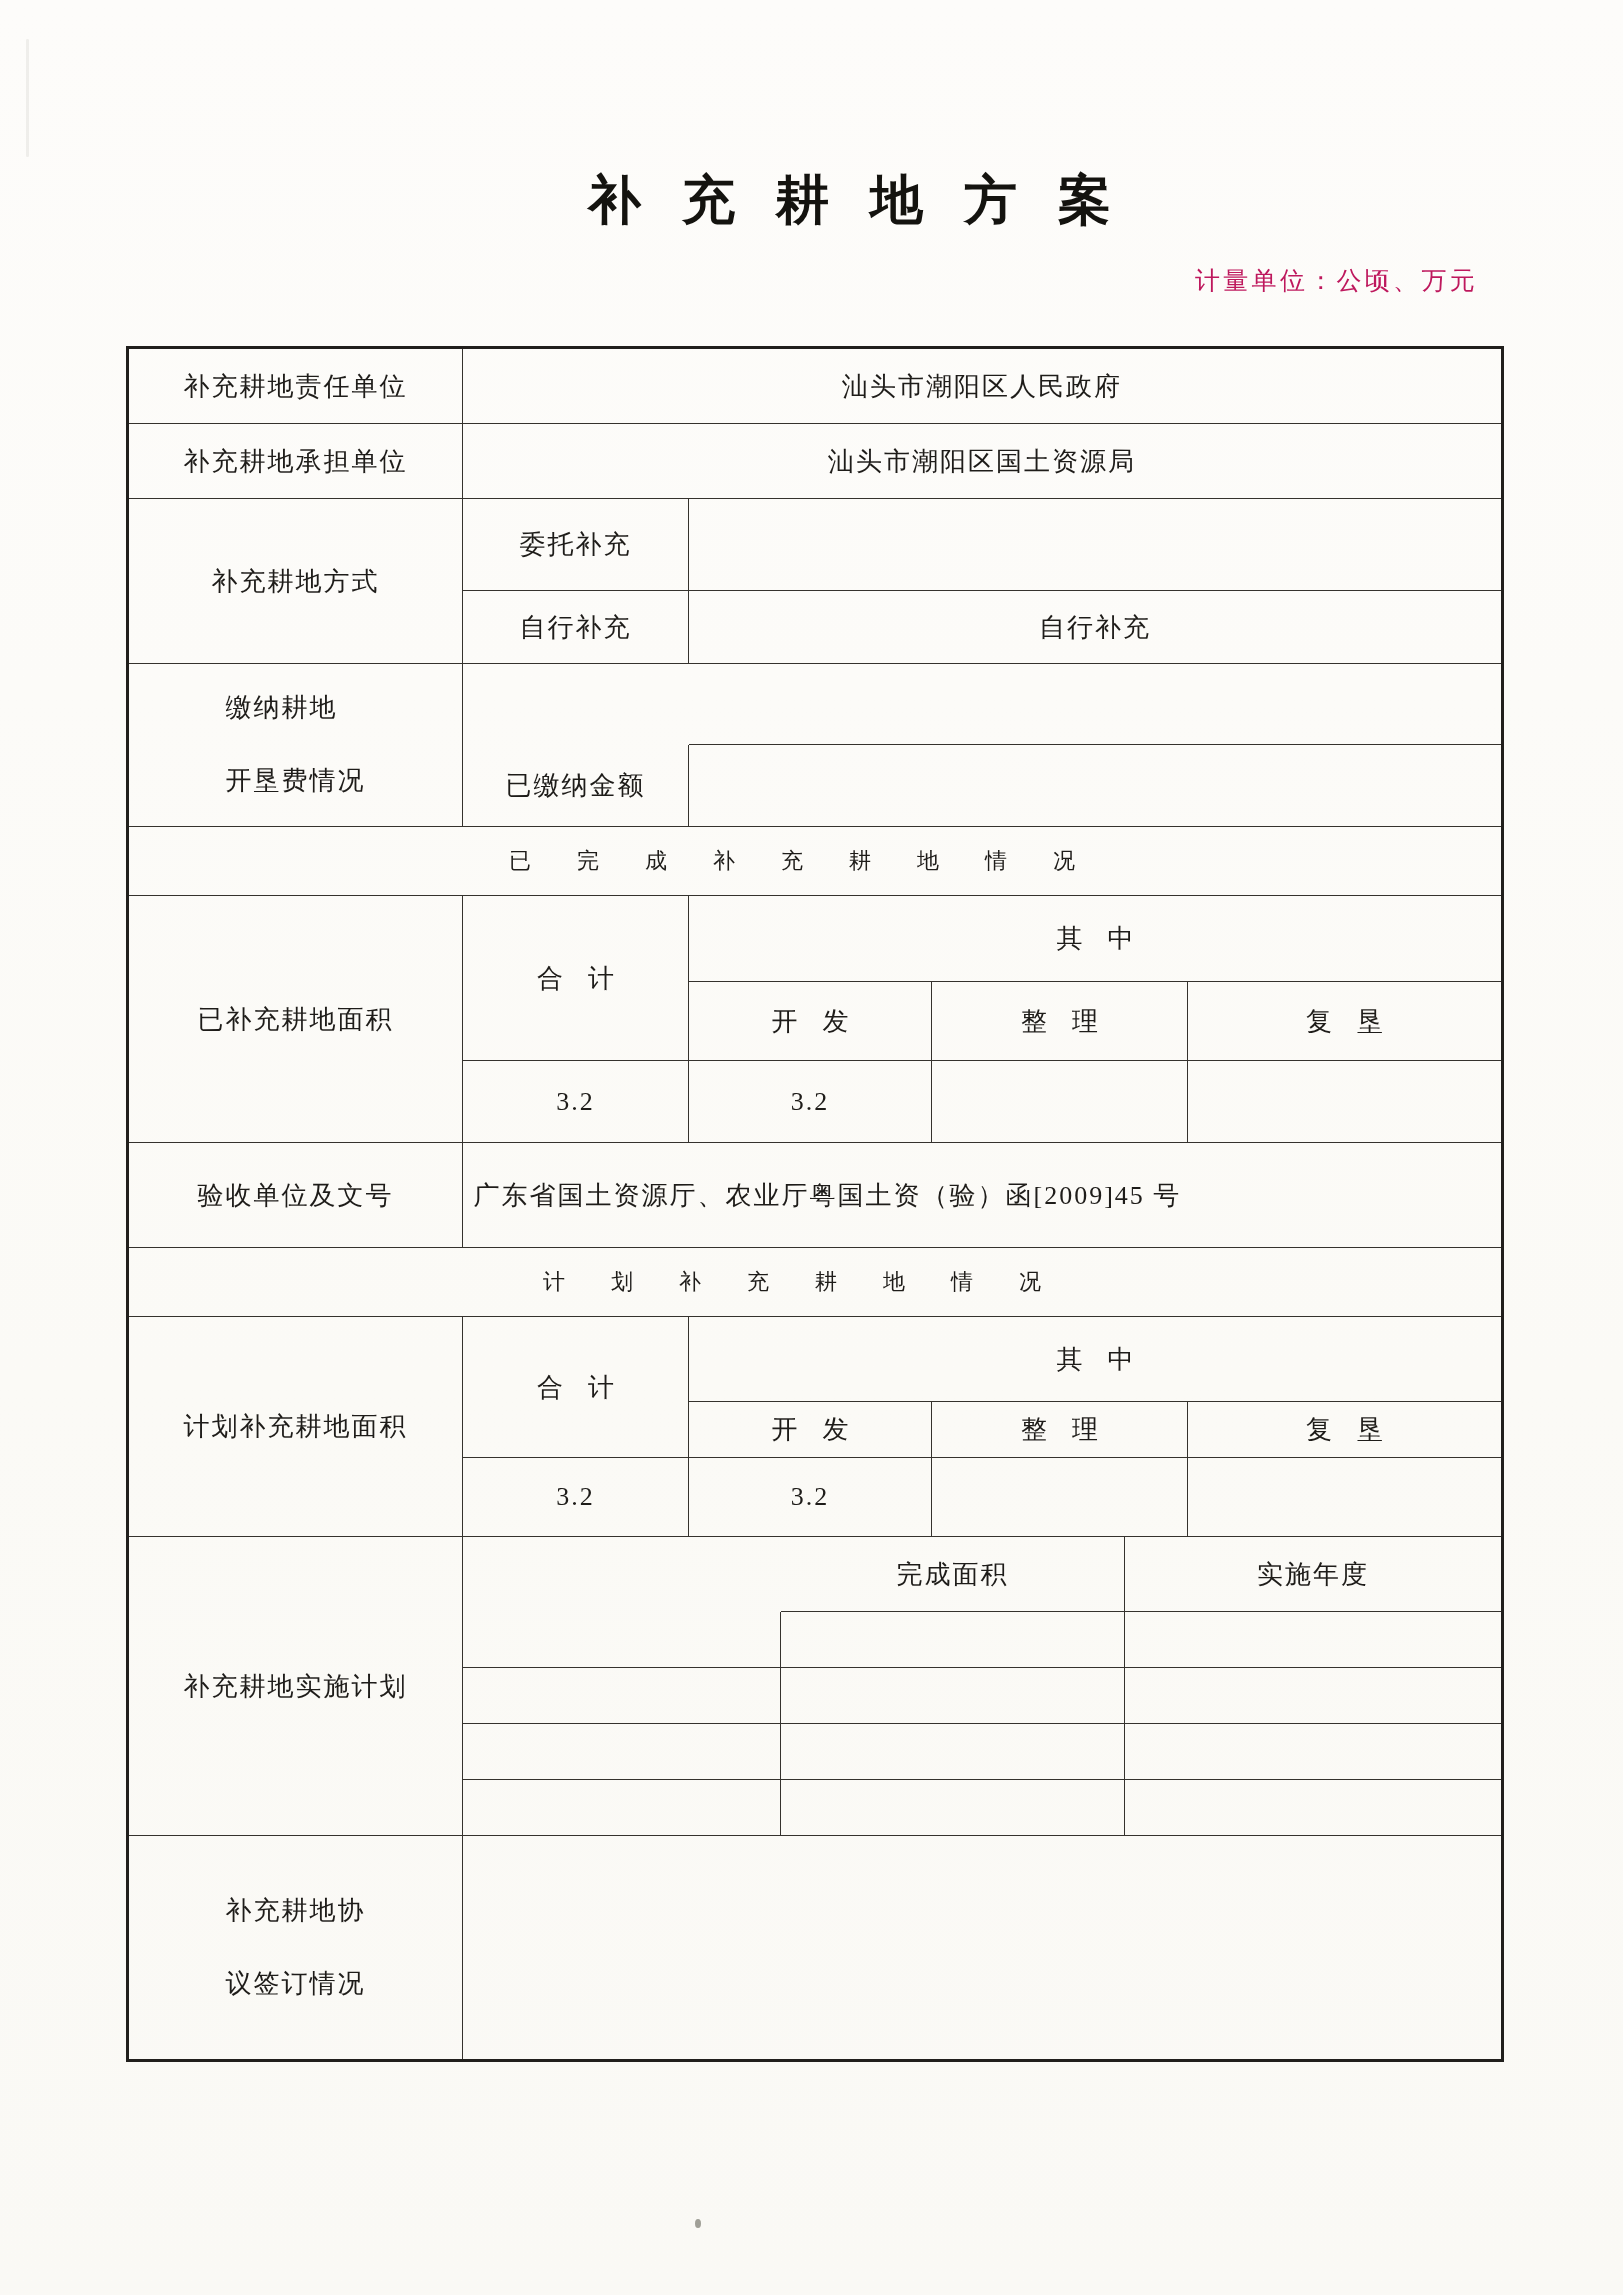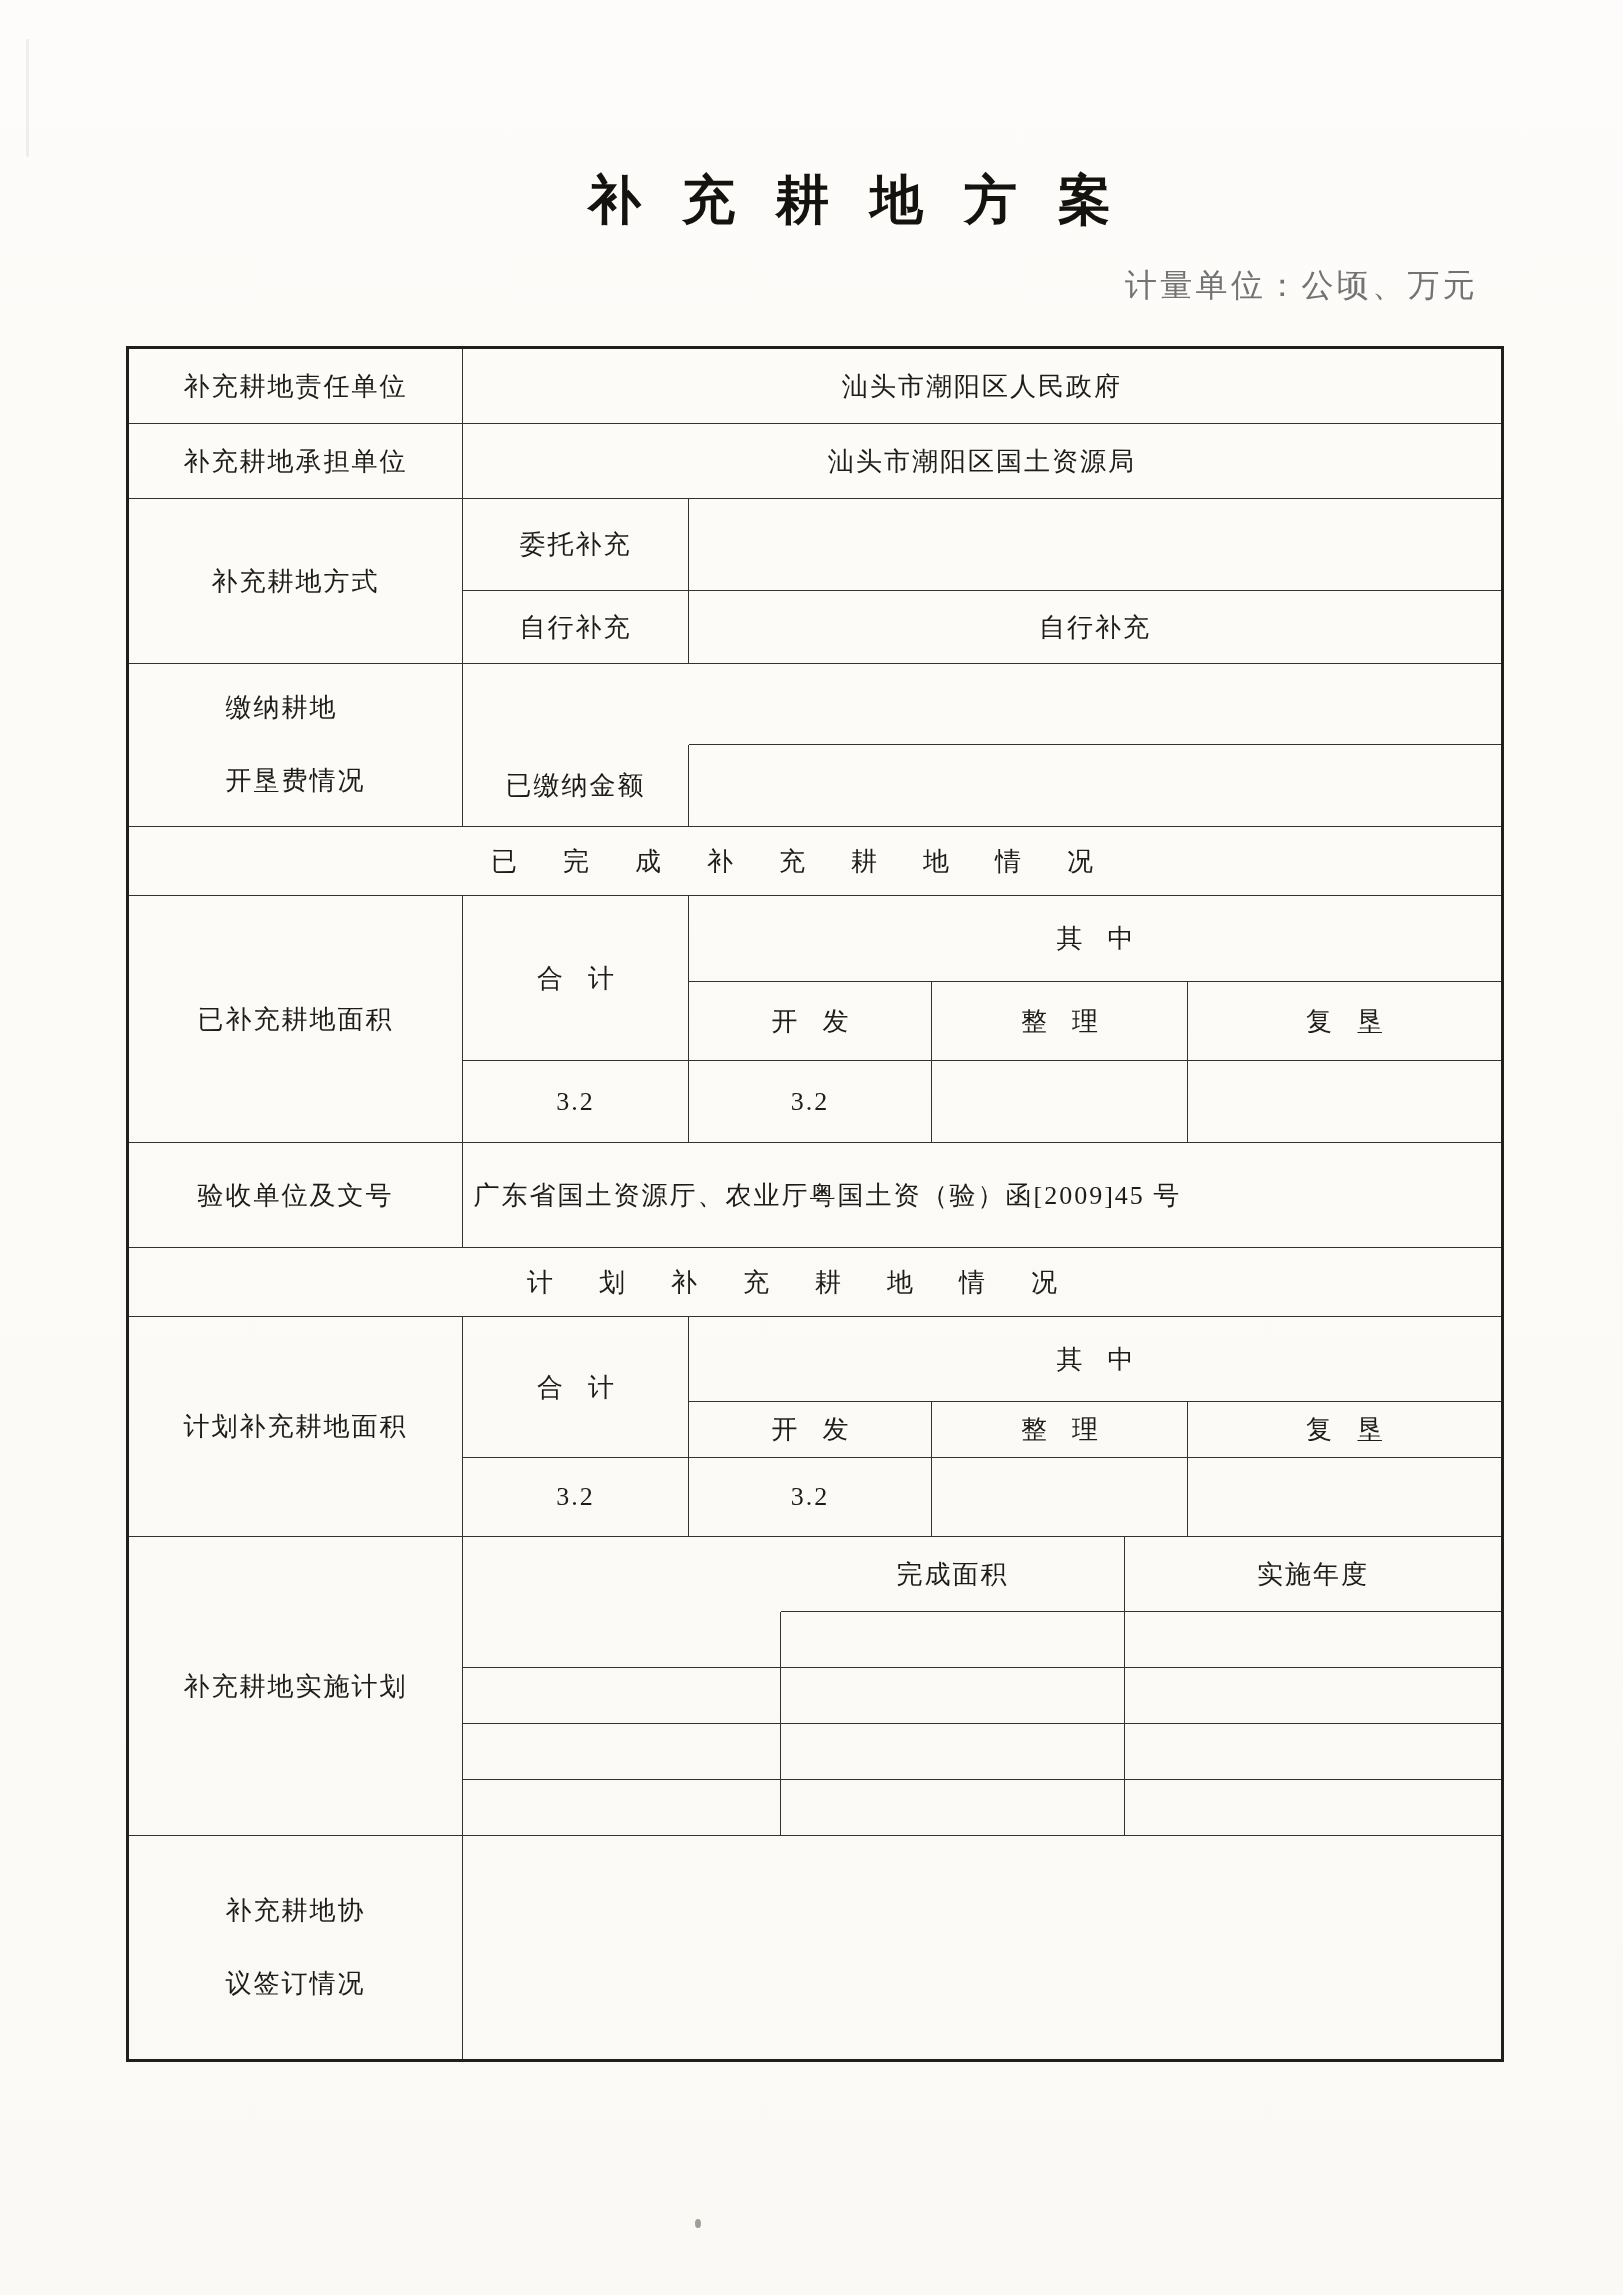--- a/index.html
+++ b/index.html
@@ -17,42 +17,42 @@
   }
   .page-title{
     position:absolute;top:165px;left:128px;width:1371px;
     text-align:center;font-size:53px;font-weight:700;
     letter-spacing:41px;padding-left:41px;box-sizing:border-box;
     color:#14130f;transform:translateX(36px);
     white-space:nowrap;
   }
   .unit-note{
     position:absolute;top:264px;left:128px;width:1350px;
-    text-align:right;font-size:32px;letter-spacing:3.3px;color:#737373;
+    text-align:right;font-size:25px;letter-spacing:3.3px;color:#be185d;
   }
   .form{
     position:absolute;top:346px;left:126px;
     display:grid;
     grid-template-columns:334px 226px 92px 151px 193px 63px 313px;
     grid-template-rows:75px 75px 92px 73px 81px 82px 69px 86px 79px 82px 105px 69px 85px 56px 79px 75px 56px 56px 56px 56px 223px;
     border:3.3px solid var(--frame);
     background:transparent;
   }
   .c{
     display:flex;align-items:center;justify-content:center;
     border-right:1.3px solid var(--line);
     border-bottom:1.3px solid var(--line);
     font-size:26px;letter-spacing:2px;color:var(--ink);
     overflow:hidden;
   }
   .no-r{border-right:none;}
   .no-b{border-bottom:none;}
   .left{justify-content:flex-start;padding-left:10.5px;text-align:left;}
   .sp1{letter-spacing:25px;padding-left:25px;}       
-  .hdr{font-size:26px;letter-spacing:46px;white-space:nowrap;} 
+  .hdr{font-size:22px;letter-spacing:46px;white-space:nowrap;} 
   .ml{white-space:pre-line;line-height:2.8;text-align:left;}
   .speck{position:absolute;background:#8a8880;border-radius:50%;opacity:.8;}
 </style>
 </head>
 <body>
 
 <div class="page-title">补充耕地方案</div>
 <div class="unit-note">计量单位：公顷、万元</div>
 
 <div class="form">

